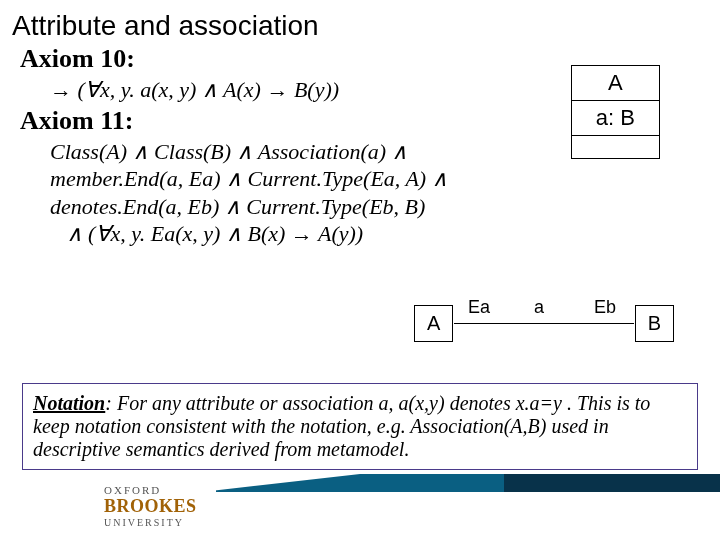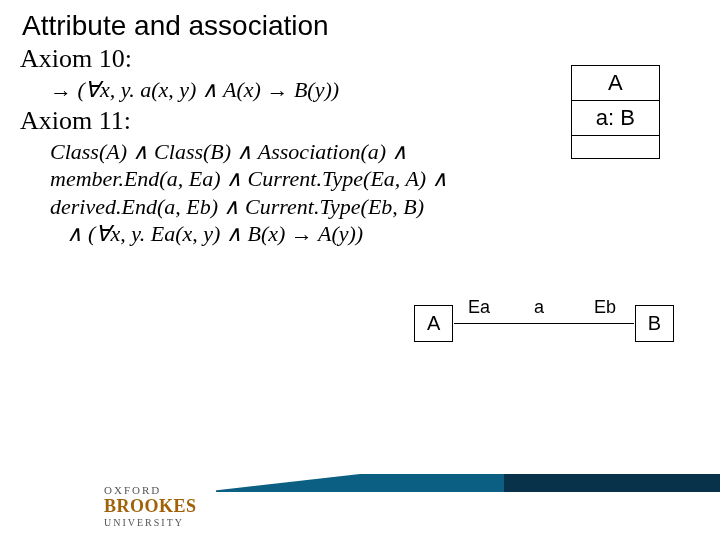--- a/index.html
+++ b/index.html
@@ -1,18 +1,18 @@
 <!DOCTYPE html>
 <html><head>
 <meta charset="utf-8">
 <style>
 body{margin:0;font-family:"Times New Roman",serif;background:#fff;width:720px;height:540px;overflow:hidden;position:relative}
 .slide{position:relative;width:720px;height:540px}
-.title{font-family:Arial,sans-serif;font-size:28px;padding:10px 0 0 22px;font-weight:400}
-.ax{font-size:26px;font-weight:400;margin:2px 0 2px 20px}
+.title{font-family:Arial,sans-serif;font-size:28px;padding:10px 0 0 12px;font-weight:400}
+.ax{font-size:26px;font-weight:700;margin:2px 0 2px 20px}
 .fm{font-size:22px;font-style:italic;margin:0 0 0 50px;line-height:1.25}
 .tblA{position:absolute;right:60px;top:65px;border-collapse:collapse;font-family:Arial,sans-serif;font-size:22px}
 .tblA td{border:1px solid #000;padding:4px 24px;text-align:center}
 .assoc{position:absolute;left:414px;top:297px;width:260px;height:50px;font-family:Arial,sans-serif;font-size:20px}
 .box{position:absolute;border:1.5px solid #000;padding:6px 12px;text-align:center;background:#fff}
 .lbl{position:absolute;font-size:18px}
 .line{position:absolute;height:0;border-top:1.5px solid #000}
 .note{position:absolute;left:22px;right:22px;bottom:70px;border:1px solid #4a3a8a;padding:8px 10px;font-size:20px;line-height:1.15}
 .note b{font-weight:700}
 .logo{position:absolute;left:104px;bottom:12px;font-family:Liberation Serif, serif}
@@ -26,21 +26,21 @@
 
 <div class="slide">
   <div class="title">Attribute and association</div>
 
   <div class="ax">Axiom 10:</div>
   <div class="fm">→ (∀x, y. a(x, y) ∧ A(x) → B(y))</div>
 
   <div class="ax">Axiom 11:</div>
   <div class="fm">Class(A) ∧ Class(B) ∧ Association(a) ∧</div>
   <div class="fm">member.End(a, Ea) ∧ Current.Type(Ea, A) ∧</div>
-  <div class="fm">derived.End(a, Eb) ∧ Current.Type(Eb, B)</div>
+  <div class="fm">denotes.End(a, Eb) ∧ Current.Type(Eb, B)</div>
   <div class="fm" style="white-space:pre">   ∧ (∀x, y. Ea(x, y) ∧ B(x) → A(y))</div>
 
   <table class="tblA">
     <tbody>
         <tr>
           <td>A</td>
         </tr>
     <tr>
           <td>a: B</td>
         </tr>
@@ -52,20 +52,23 @@
 
   <div class="assoc">
     <div class="box" style="left:0;top:8px">A</div>
     <div class="box" style="right:0;top:8px">B</div>
     <div class="line" style="left:40px;top:26px;width:180px"></div>
     <div class="lbl" style="left:54px;top:0">Ea</div>
     <div class="lbl" style="left:120px;top:0">a</div>
     <div class="lbl" style="left:180px;top:0">Eb</div>
   </div>
 
+  <div class="note">
+    <span><b><u><i>Notation</i></u></b><i>: For any attribute or association a, a(x,y) denotes  x.a=y . This is to keep notation consistent with the notation, e.g. Association(A,B) used in descriptive semantics derived from metamodel.</i></span>
+  </div>
 
   <div class="swoosh"></div>
   <div class="logo">
     <div class="ox">OXFORD</div>
     <div class="br">BROOKES</div>
     <div class="un">UNIVERSITY</div>
   </div>
 </div>
 
 </body></html>

